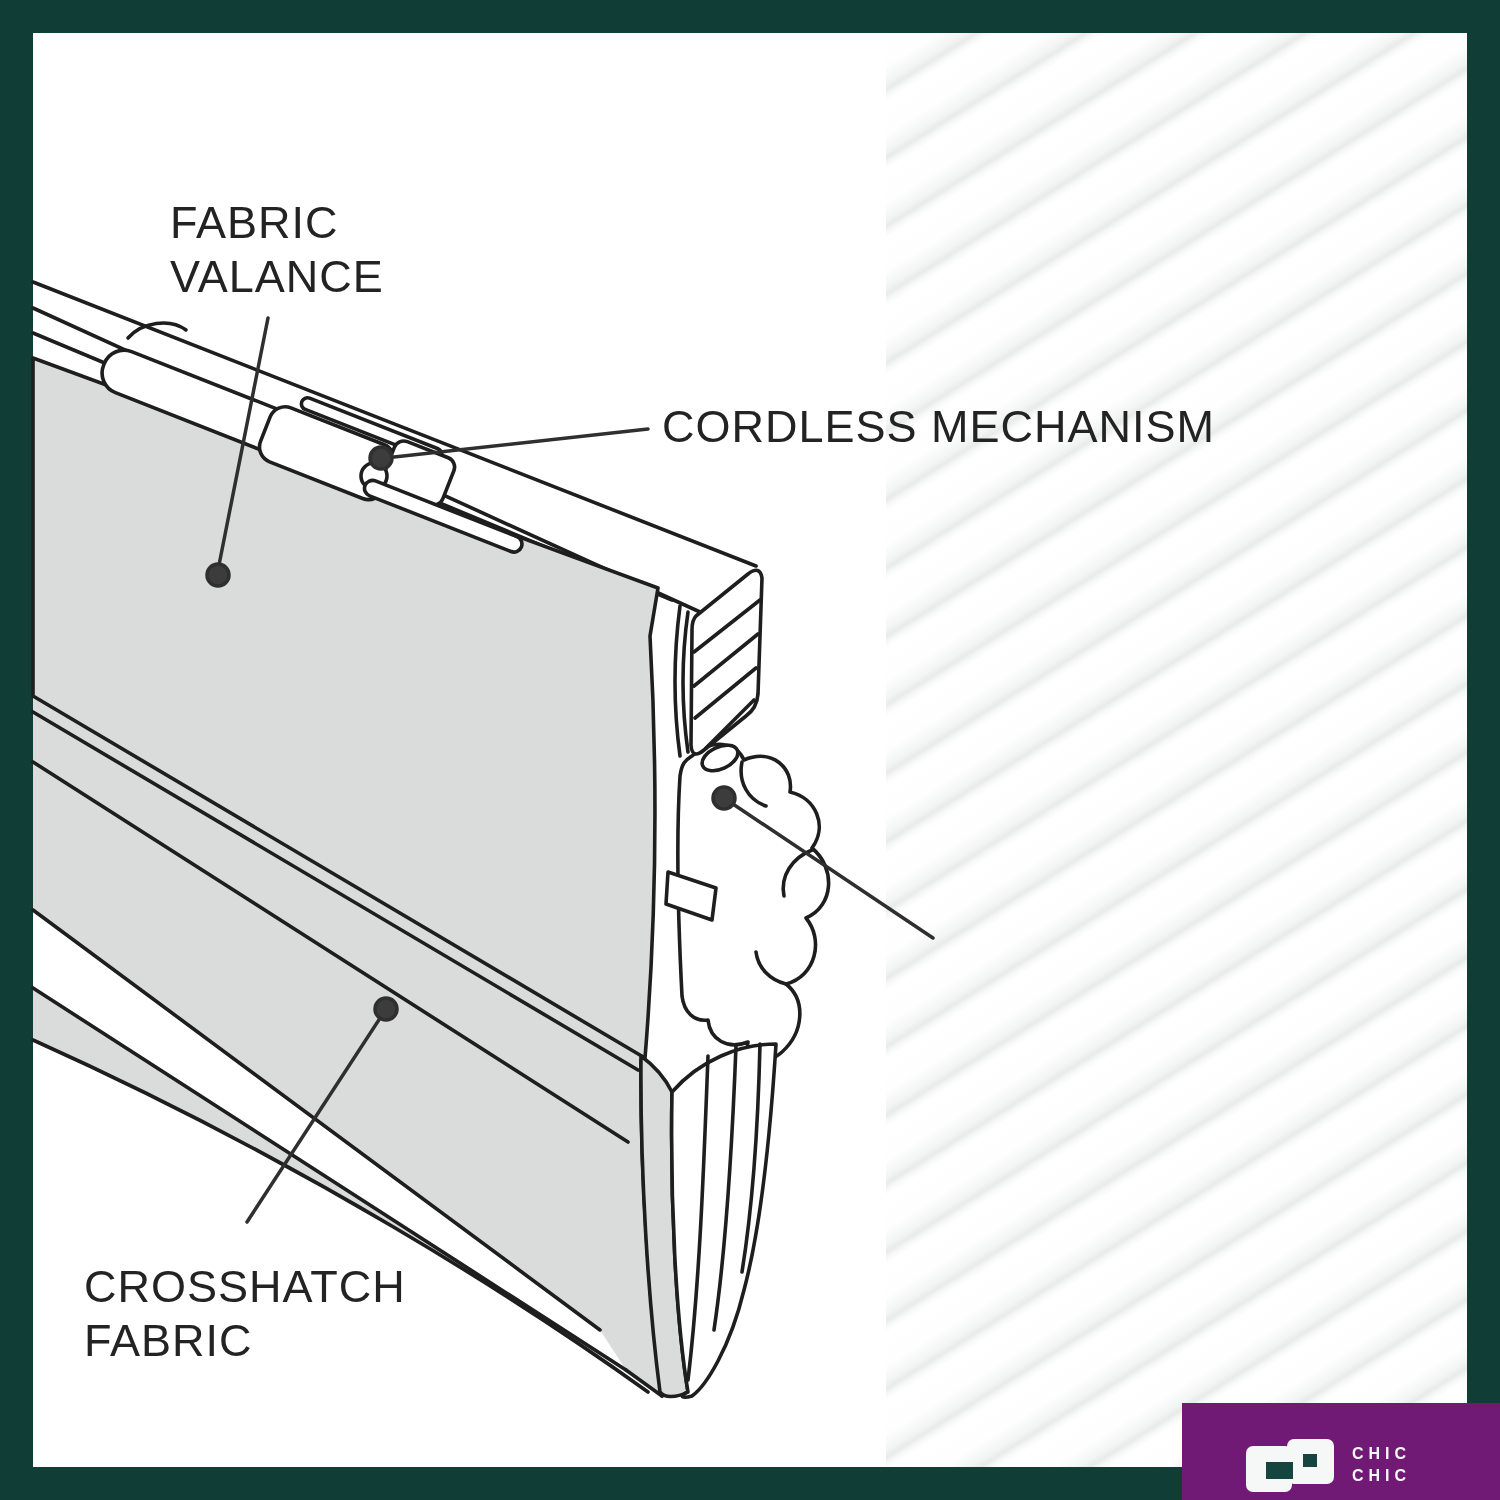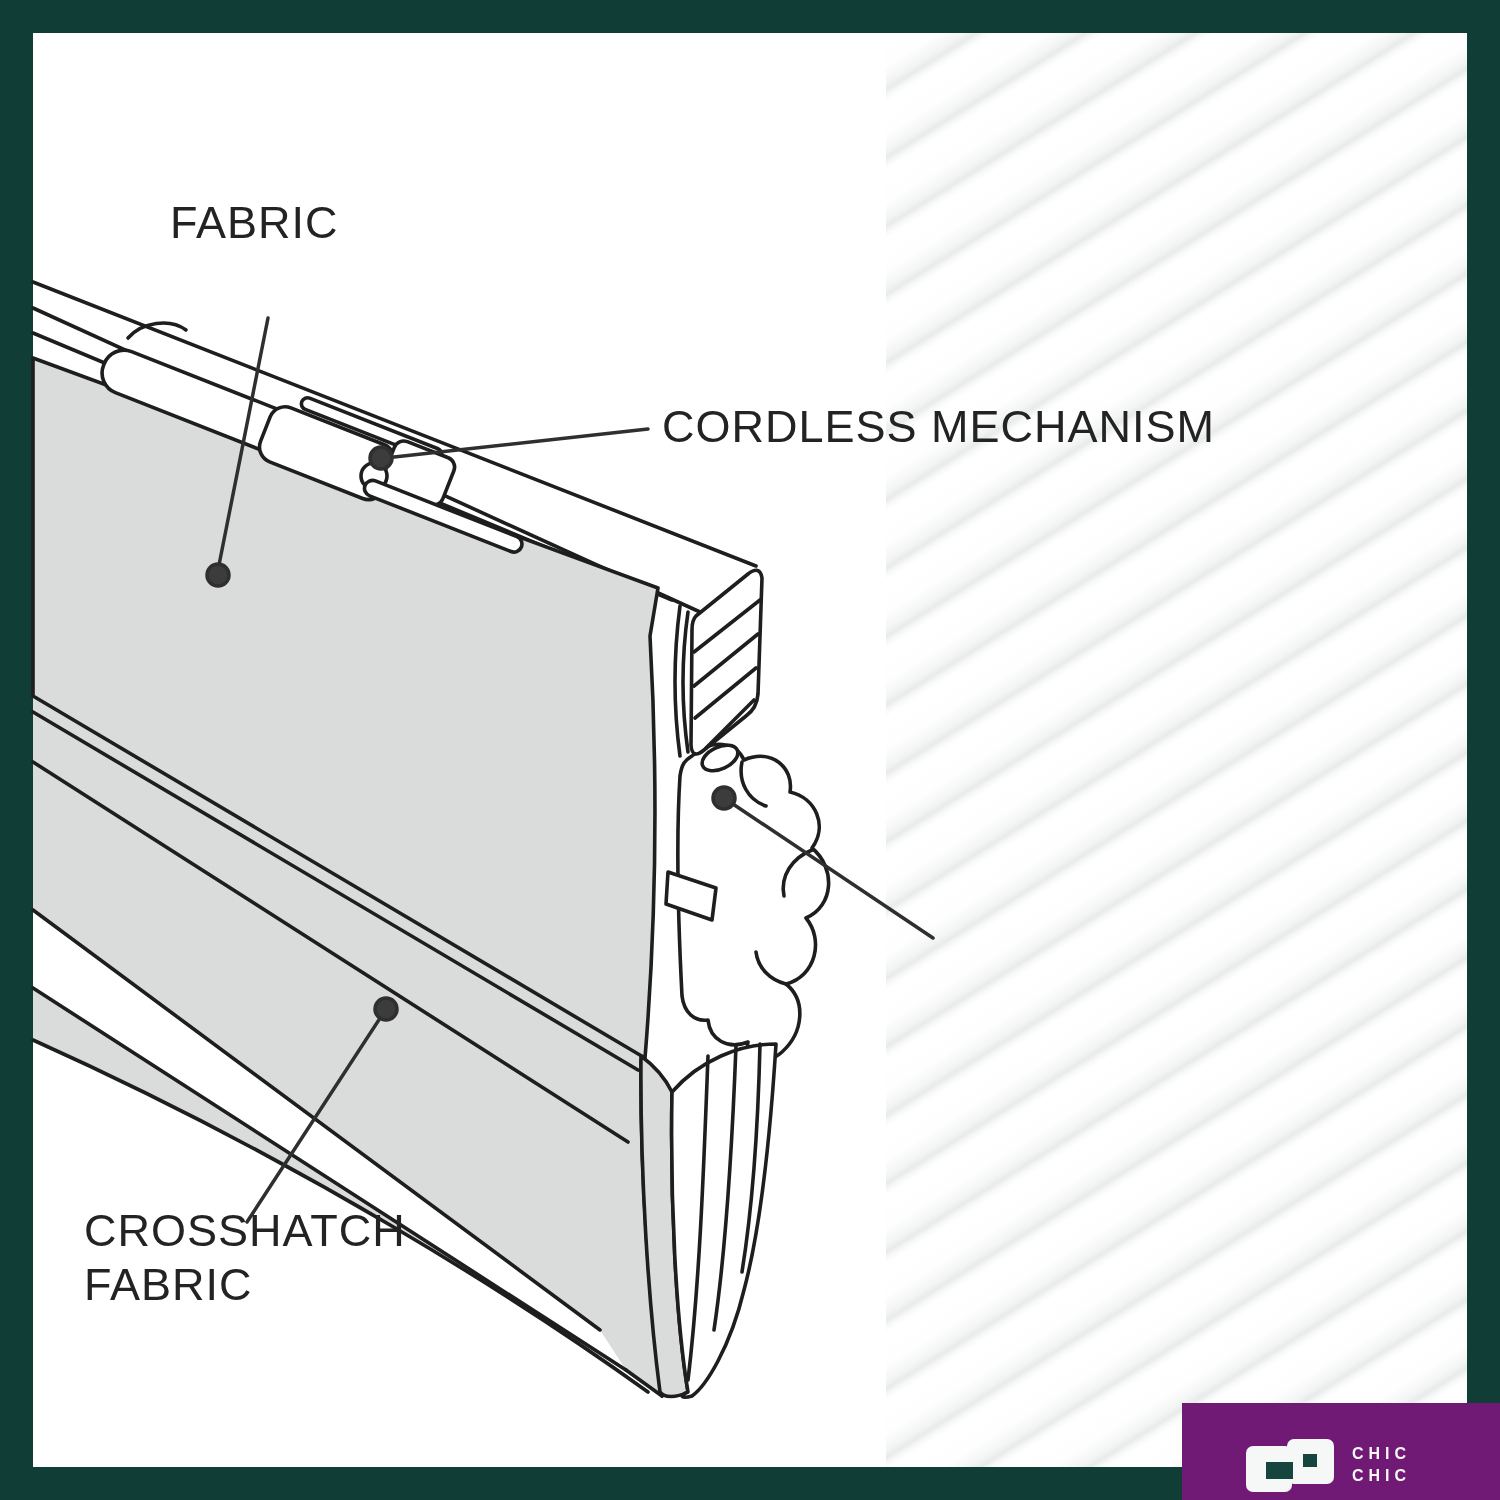--- a/index.html
+++ b/index.html
@@ -12,21 +12,21 @@
       #ffffff 0px, #fefefe 28px, #f3f4f4 42px, #e9eaea 48px, #f7f8f8 53px, #ffffff 58px);}
   svg.diagram{position:absolute;left:0;top:0;z-index:2;}
   .page-title{position:absolute;left:88px;top:76px;z-index:3;
     font-size:61px;font-weight:400;letter-spacing:9px;color:#8e8e8e;}
   .callout{position:absolute;z-index:3;color:#232323;font-weight:400;
     font-size:45px;letter-spacing:1px;line-height:54px;white-space:nowrap;}
   .callout span{display:block;}
   .lbl-valance{left:170px;top:196px;}
   .lbl-cordless{left:662px;top:400px;text-align:right;}
   .lbl-privacy{left:950px;top:902px;}
-  .lbl-crosshatch{left:84px;top:1204px;}
+  .lbl-crosshatch{left:84px;top:1260px;}
   .brand-tab{position:absolute;left:1182px;top:1403px;width:318px;height:124px;
     background:#701a75;z-index:4;display:flex;align-items:center;}
   .brand-lockup{display:flex;align-items:center;margin-left:64px;}
   .brand-icon{width:92px;height:54px;position:relative;flex:0 0 auto;}
   .brand-icon .sqL{position:absolute;left:0;top:8px;width:46px;height:46px;background:#f6f8f7;border-radius:7px;}
   .brand-icon .sqR{position:absolute;left:41px;top:1px;width:47px;height:45px;background:#f6f8f7;border-radius:7px;}
   .brand-icon .notch{position:absolute;left:20px;top:24px;width:27px;height:17px;background:#16443e;}
   .brand-icon .hole{position:absolute;left:57px;top:16px;width:14px;height:13px;background:#16443e;}
   .brand-text{margin-left:14px;color:#f6f8f7;font-weight:700;font-size:16px;
     letter-spacing:5px;line-height:22px;}
@@ -121,20 +121,21 @@
         <circle cx="381" cy="458" r="11" fill="#3c3c3c"></circle>
         <circle cx="724" cy="798" r="11" fill="#3c3c3c"></circle>
         <circle cx="386" cy="1009" r="11" fill="#3c3c3c"></circle>
       </g>
     </g>
   </svg>
 
 
   <div class="callout lbl-valance">
     <span>FABRIC</span>
+    <span>VALANCE</span>
   </div>
   <div class="callout lbl-cordless">
     <span>CORDLESS MECHANISM</span>
   </div>
   <div class="callout lbl-crosshatch">
     <span>CROSSHATCH</span>
     <span>FABRIC</span>
   </div>
 
   <div class="brand-tab">

